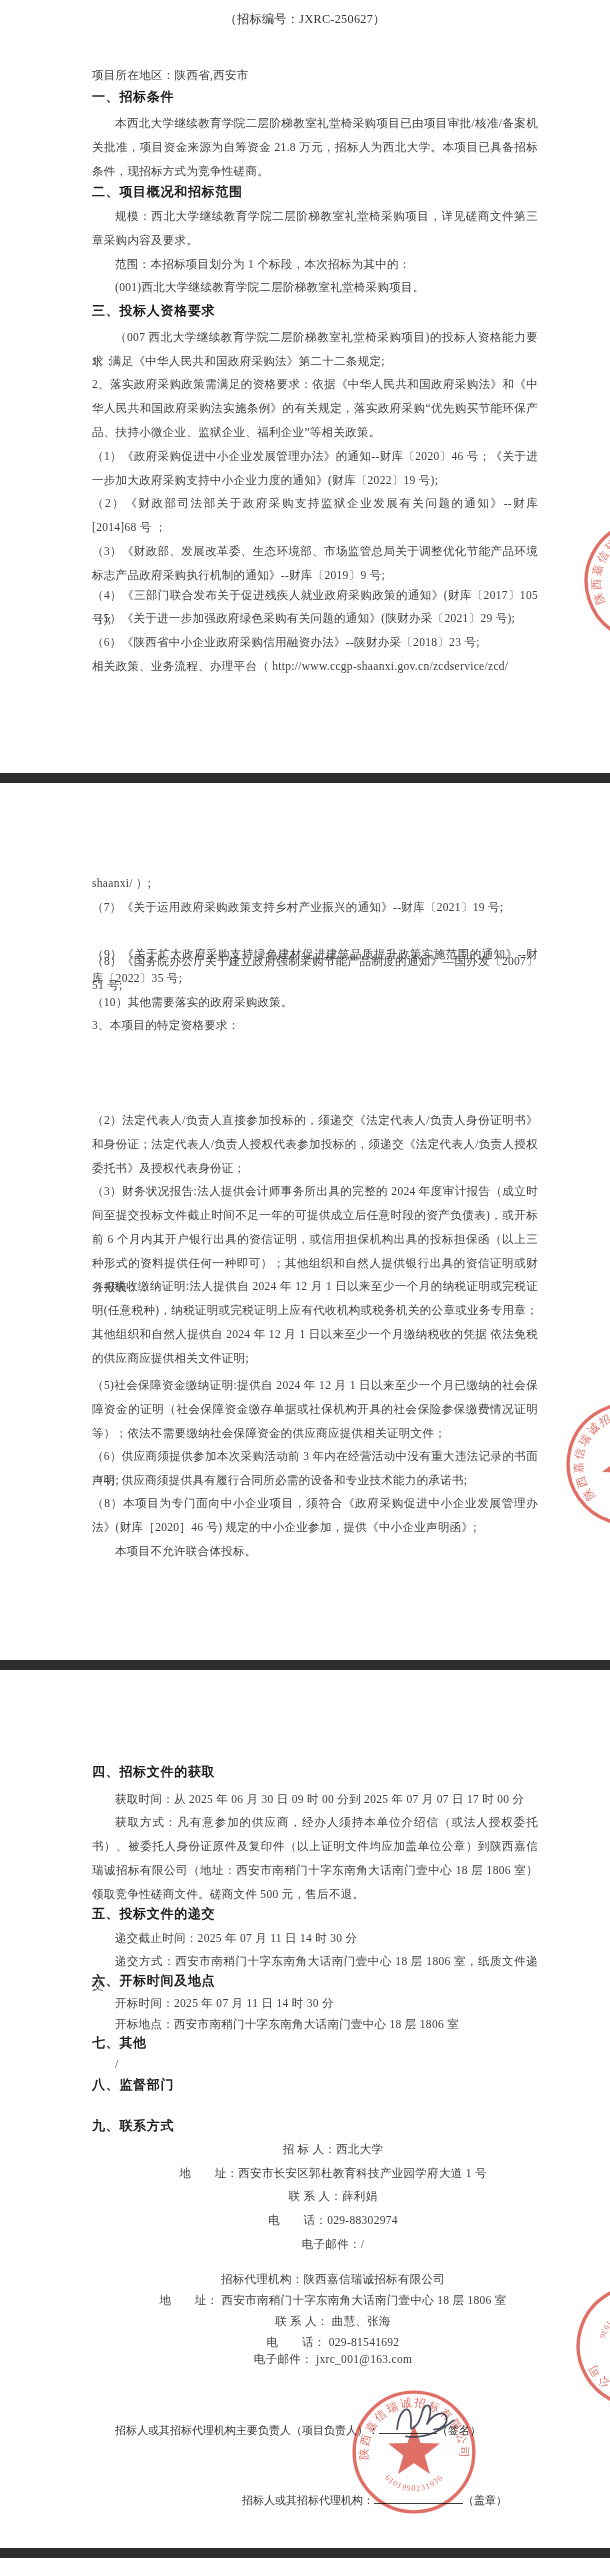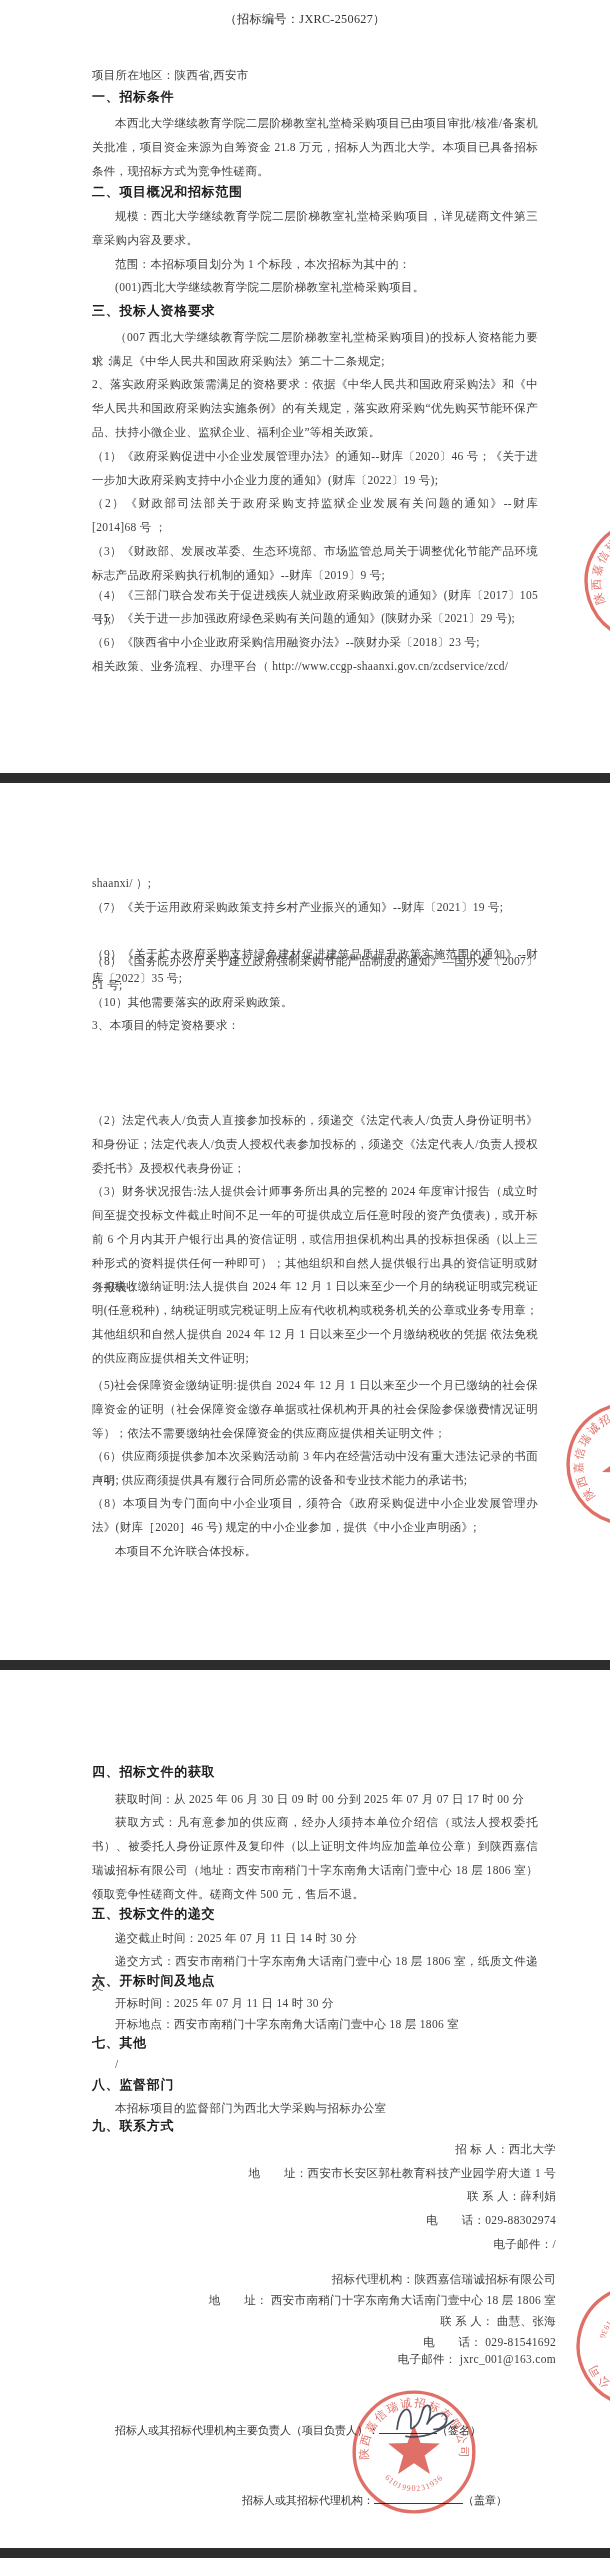--- a/index.html
+++ b/index.html
@@ -10,21 +10,21 @@
     color:#3d3d3d;
   }
   .ln{
     position:absolute;left:92px;width:446px;margin:0;
     font-size:11.5px;line-height:24px;letter-spacing:0.3px;
     text-align:justify;color:#3e3e3e;
   }
   .ctr{left:0;width:610px;text-align:center;font-size:12.2px;color:#343434;}
   .h{font-weight:bold;font-size:13px;color:#1e1e1e;letter-spacing:0.7px;text-align:left;}
   .ind{text-indent:2em;}
-  .cl{left:110px;text-align:right;}
+  .cl{left:110px;text-align:center;}
   .bar{position:absolute;left:0;width:610px;height:10.2px;background:#2d2d2d;}
   .sig{position:absolute;margin:12px;font-size:11px;line-height:20.3px;color:#333;white-space:nowrap;}
   .uline{display:inline-block;border-bottom:1px solid #3a3a3a;height:1em;vertical-align:baseline;}
   .stamp{position:absolute;width:136px;height:136px;color:#d94f45;opacity:.82;mix-blend-mode:multiply;pointer-events:none;}
   .stamp text{fill:currentColor;font-family:"Liberation Serif","DejaVu Serif",serif;}
   .scribble{position:absolute;pointer-events:none;}
 </style>
 </head>
 <body>
 
@@ -74,21 +74,20 @@
   <p class="ln ind" style="top:1810px">获取方式：凡有意参加的供应商，经办人须持本单位介绍信（或法人授权委托书）、被委托人身份证原件及复印件（以上证明文件均应加盖单位公章）到陕西嘉信瑞诚招标有限公司（地址：西安市南稍门十字东南角大话南门壹中心 18 层 1806 室）领取竞争性磋商文件。磋商文件 500 元，售后不退。</p>
   <p class="ln h" style="top:1902px">五、投标文件的递交</p>
   <p class="ln ind" style="top:1926px">递交截止时间：2025 年 07 月 11 日 14 时 30 分</p>
   <p class="ln ind" style="top:1949px">递交方式：西安市南稍门十字东南角大话南门壹中心 18 层 1806 室，纸质文件递交</p>
   <p class="ln h" style="top:1969px">六、开标时间及地点</p>
   <p class="ln ind" style="top:1991px">开标时间：2025 年 07 月 11 日 14 时 30 分</p>
   <p class="ln ind" style="top:2012px">开标地点：西安市南稍门十字东南角大话南门壹中心 18 层 1806 室</p>
   <p class="ln h" style="top:2031px">七、其他</p>
   <p class="ln ind" style="top:2052px">/</p>
   <p class="ln h" style="top:2073px">八、监督部门</p>
-  <p class="ln ind" style="top:2096px">本招标项目的监督部门为西北大学采购与招标办公室</p>
   <p class="ln h" style="top:2114px">九、联系方式</p>
 
   <p class="ln cl" style="top:2137px">招 标 人：西北大学</p>
   <p class="ln cl" style="top:2161px">地　　址：西安市长安区郭杜教育科技产业园学府大道 1 号</p>
   <p class="ln cl" style="top:2184px">联 系 人：薛利娟</p>
   <p class="ln cl" style="top:2208px">电　　话：029-88302974</p>
   <p class="ln cl" style="top:2232px">电子邮件：/</p>
 
   <p class="ln cl" style="top:2267px">招标代理机构：陕西嘉信瑞诚招标有限公司</p>
   <p class="ln cl" style="top:2288px">地　　址： 西安市南稍门十字东南角大话南门壹中心 18 层 1806 室</p>

